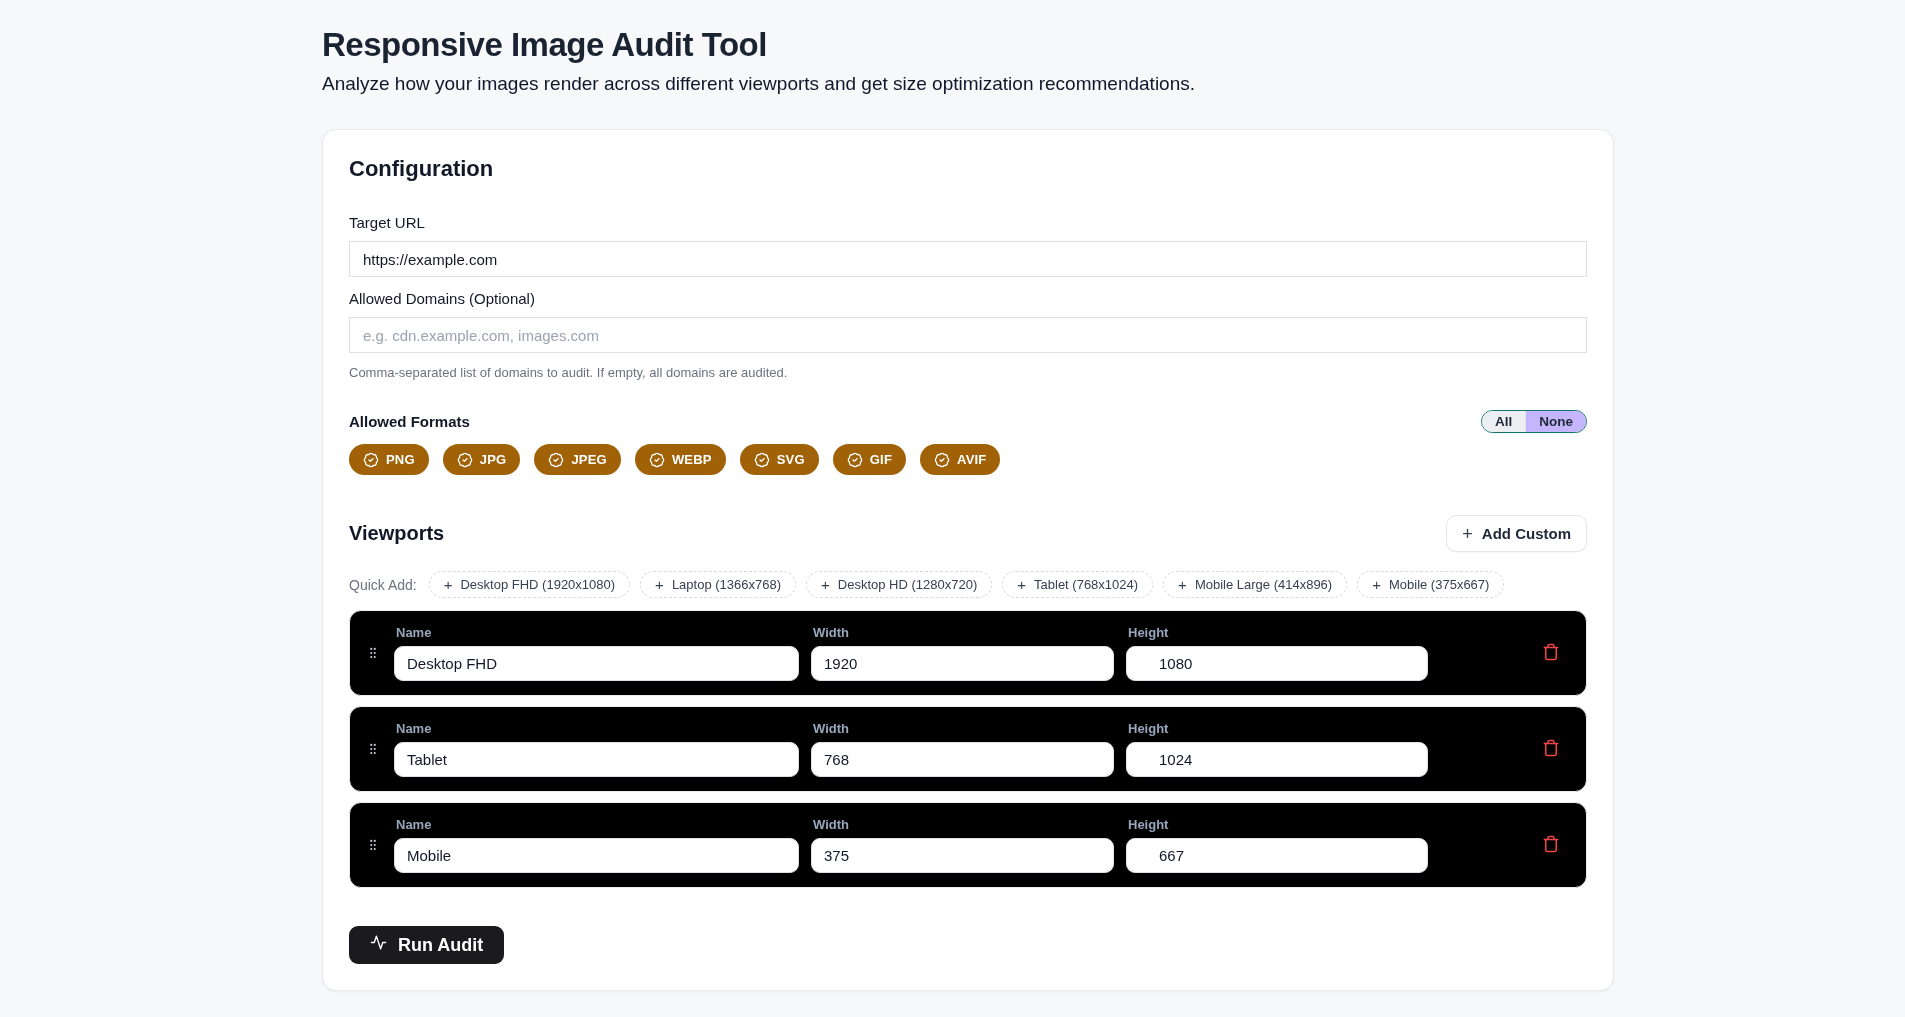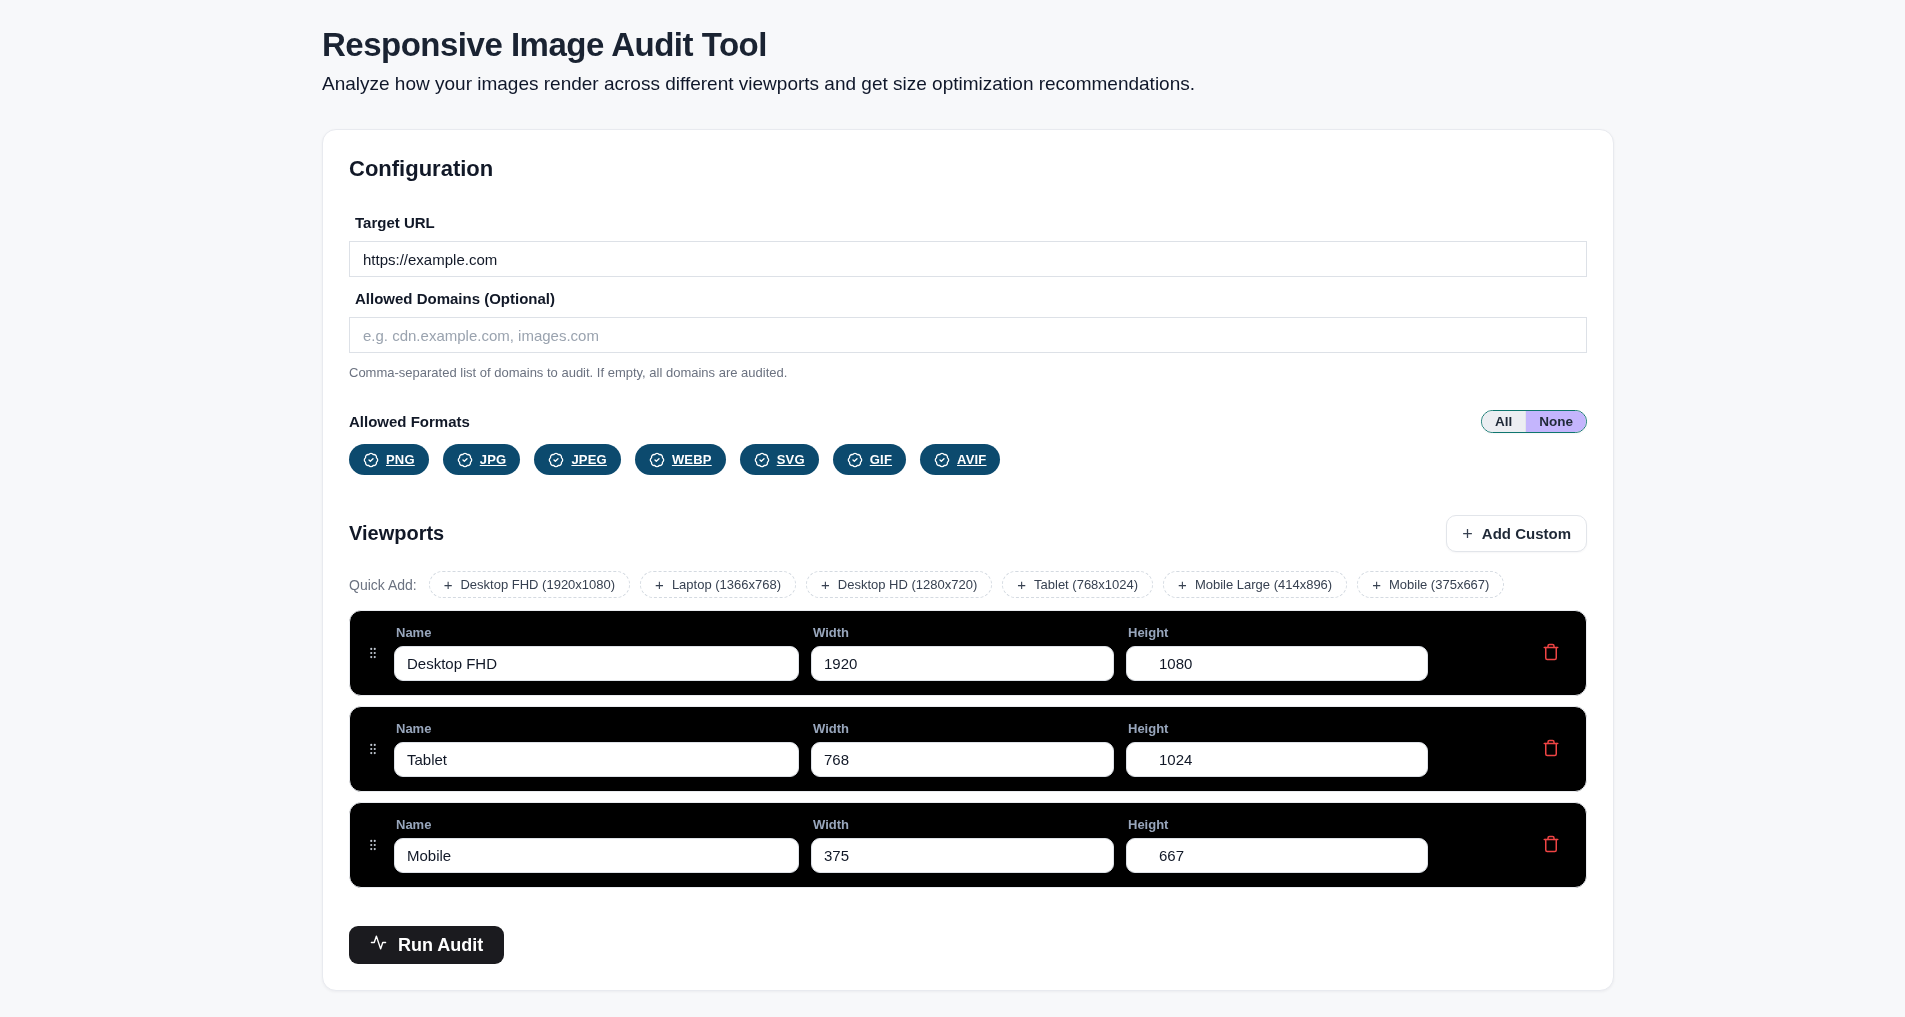--- a/index.html
+++ b/index.html
@@ -19,21 +19,21 @@
     margin-top:34px;
     background:#ffffff;
     border:1px solid #e8eaef;
     border-radius:14px;
     box-shadow:0 1px 3px rgba(16,24,40,.05);
     padding:26px;
   }
 
   .card-heading { font-size:22px; font-weight:700; color:#111827; }
 
-  .field-label { margin-top:32px; font-size:15px; font-weight:700; color:#111827;margin-left:6px; }
+  .field-label { margin-top:32px; font-size:15px; font-weight:400; color:#111827; }
   .field-label.tight { margin-top:13px; }
 
   .text-input {
     margin-top:10px;
     width:100%;
     height:36px;
     border:1px solid #dde1e7;
     border-radius:0;
     padding:0 13px;
     font-family:"Liberation Sans", sans-serif;
@@ -62,27 +62,26 @@
     font-family:"Liberation Sans", sans-serif;
     font-size:13.5px; font-weight:600; color:#1f2937;
     padding:0 13px; display:flex; align-items:center;
   }
   .segment.seg-active { background:#eceef2; }
   .segment + .segment { border-left:1px solid #e2e5ea; }
 
   .badge-row { margin-top:11px; display:flex; gap:14px; }
   .format-badge {
     display:flex; align-items:center; gap:7px;
-    background:#0c4a6e; color:#fff;
+    background:#a16207; color:#fff;
     border:none; border-radius:999px;
     height:31px; padding:0 14px;
     font-family:"Liberation Sans", sans-serif;
     font-size:13px; font-weight:700; letter-spacing:.2px;
     cursor:pointer;
-    text-decoration:underline;
   }
   .format-badge svg { display:block; }
 
   .viewports-header {
     margin-top:40px;
     display:flex; align-items:center; justify-content:space-between;
   }
   .viewports-title { font-size:20px; font-weight:700; color:#111827; }
   .add-custom-btn {
     display:flex; align-items:center; gap:9px;

